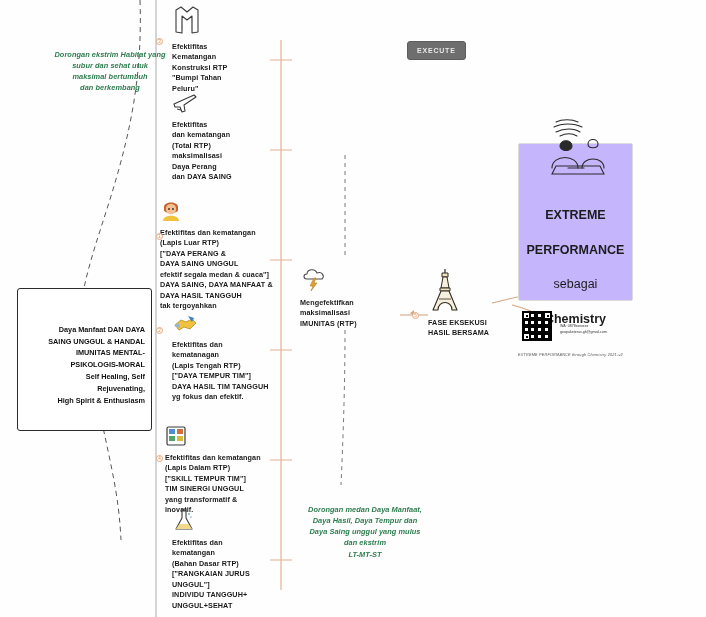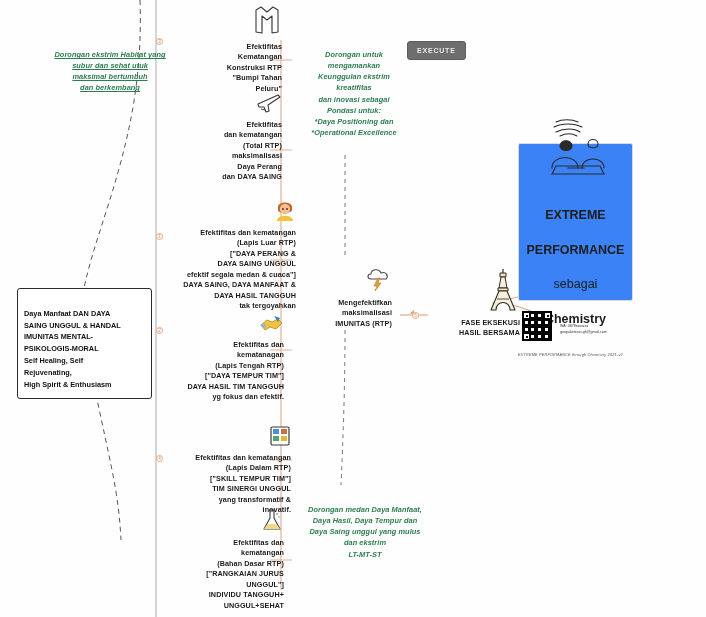--- a/index.html
+++ b/index.html
@@ -16,21 +16,21 @@
     overflow: hidden;
   }
   svg.wires {
     position: absolute;
     left: 0; top: 0;
     width: 706px; height: 617px;
     pointer-events: none;
   }
   .node {
     position: absolute;
-    text-align: right;
+    text-align: left;
   }
   .node-text {
     font-size: 7.2px;
     line-height: 1.45;
     font-weight: bold;
     color: #1a1a1a;
     white-space: pre-line;
     letter-spacing: 0.1px;
   }
   .node-icon {
@@ -47,44 +47,44 @@
     color: #2e7d4f;
     text-align: center;
     white-space: pre-line;
     letter-spacing: 0.05px;
   }
   .root-box {
     position: absolute;
     border: 1px solid #2b2b2b;
     border-radius: 3px;
     background: #ffffff;
-    padding: 7px 6px;
+    padding: 23px 6px;
     font-size: 7.3px;
     line-height: 1.62;
     font-weight: bold;
     color: #111;
-    text-align: left;
+    text-align: right;
     white-space: pre-line;
   }
   .execute-btn {
     position: absolute;
     background: #6e6e6e;
     color: #e8e8e8;
     border: 1px solid #5d5d5d;
     border-radius: 3px;
     font-size: 7px;
     font-weight: bold;
     letter-spacing: 0.8px;
     padding: 5px 9px;
     text-align: center;
     font-family: "Liberation Sans", sans-serif;
   }
   .card {
     position: absolute;
-    background: #3b82f6;
+    background: #c4b5fd;
     border: 1px solid #dcdcdc;
     border-radius: 2px;
     display: flex;
     flex-direction: column;
     align-items: center;
     justify-content: center;
   }
   .card-title {
     font-size: 12.5px;
     line-height: 1.38;
@@ -185,37 +185,27 @@
 PSIKOLOGIS-MORAL
 Self Healing,  Self
 Rejuvenating,
 High Spirit &amp; Enthusiasm</span>
   </div>
 
   <div class="execute-btn" style="left:407px; top:41px;">
     <span>EXECUTE</span>
   </div>
 
-  <div class="green-note" style="left:40px; top:38px; width:140px;text-decoration:underline;">
+  <div class="green-note" style="left:40px; top:38px; width:140px;">
     <span>Dorongan ekstrim Habitat yang
 subur dan sehat utuk
 maksimal bertumbuh
 dan berkembang</span>
   </div>
 
-  <div class="green-note" style="left:298px; top:38px; width:112px;">
-    <span>Dorongan untuk
-mengamankan
-Keunggulan ekstrim
-kreatifitas
-dan inovasi sebagai
-Pondasi untuk:
-*Daya Positioning dan
-*Operational Excellence</span>
-  </div>
 
 
   <div class="green-note" style="left:290px; top:493px; width:150px;">
     <span>Dorongan medan Daya Manfaat,
 Daya Hasil, Daya Tempur dan
 Daya Saing unggul yang mulus
 dan ekstrim
 LT-MT-ST</span>
   </div>
 

